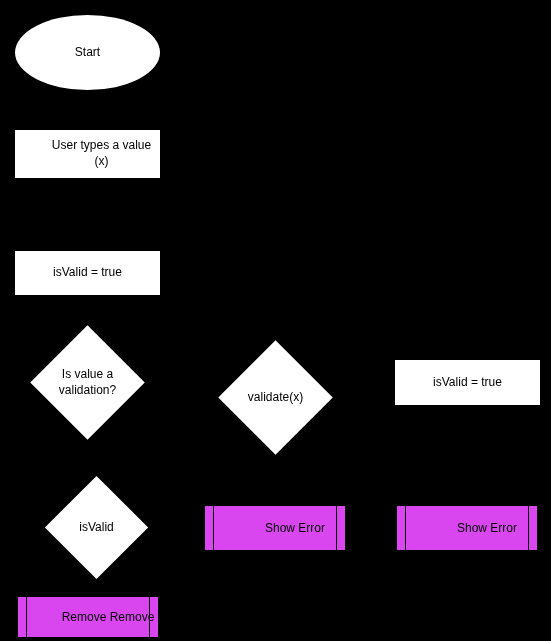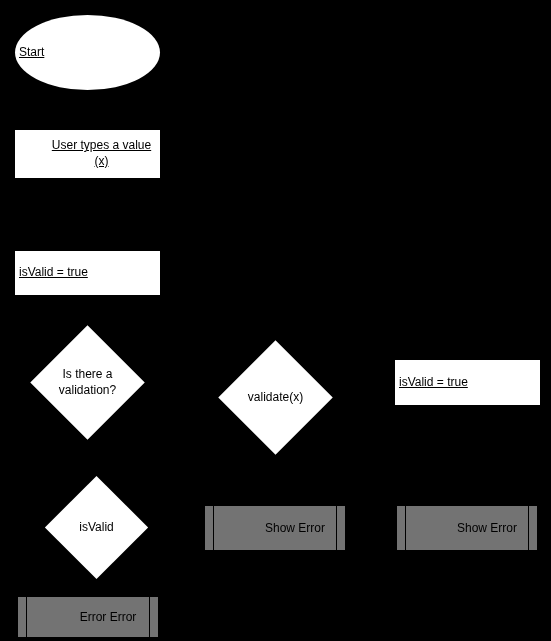--- a/index.html
+++ b/index.html
@@ -10,26 +10,25 @@
     background: #000;
     position: relative;
     font-family: Arial, Helvetica, sans-serif;
     font-size: 12px;
   }
   .node {
     position: absolute;
     background: #fff;
     display: flex;
     align-items: center;
-    justify-content: flex-start;
+    justify-content: center;
     text-align: center;
     color: #000;
     line-height: 1.3;
     padding: 4px;
-    text-decoration: underline;
   }
   .terminator {
     border-radius: 50%;
   }
   .process {
     
   }
   .decision-wrap {
     position: absolute;
   }
@@ -44,21 +43,21 @@
     display: flex;
     align-items: center;
     justify-content: center;
     color: #000;
     text-align: center;
     line-height: 1.3;
     padding: 0 10px;
   }
   .subroutine {
     position: absolute;
-    background: #737373;
+    background: #d946ef;
     display: flex;
     align-items: center;
     justify-content: center;
     color: #000;
     padding-left: 40px;
   }
   .subroutine::before, .subroutine::after {
     content: "";
     position: absolute;
     top: 0; bottom: 0;
@@ -79,21 +78,21 @@
   <span>User types a value (x)</span>
 </div>
 
 <div class="node process" style="left:15px; top:215px; width:145px; height:44px;margin-top:36px;">
   <span>isValid = true</span>
 </div>
 
 <div class="decision-wrap" style="left:30px; top:325px; width:115px; height:115px;">
   <div class="decision-rot" style="left:17px; top:17px; width:81px; height:81px;"></div>
   <div class="decision-label">
-    <span>Is there a validation?</span>
+    <span>Is value a validation?</span>
   </div>
 </div>
 
 <div class="decision-wrap" style="left:218px; top:340px; width:115px; height:115px;">
   <div class="decision-rot" style="left:17px; top:17px; width:81px; height:81px;"></div>
   <div class="decision-label">
     <span>validate(x)</span>
   </div>
 </div>
 
@@ -110,14 +109,14 @@
 
 <div class="subroutine" style="left:205px; top:506px; width:140px; height:44px;">
   <span>Show Error</span>
 </div>
 
 <div class="subroutine" style="left:397px; top:506px; width:140px; height:44px;">
   <span>Show Error</span>
 </div>
 
 <div class="subroutine" style="left:18px; top:597px; width:140px; height:40px;">
-  <span>Error Error</span>
+  <span>Remove Remove</span>
 </div>
 
 </body></html>

